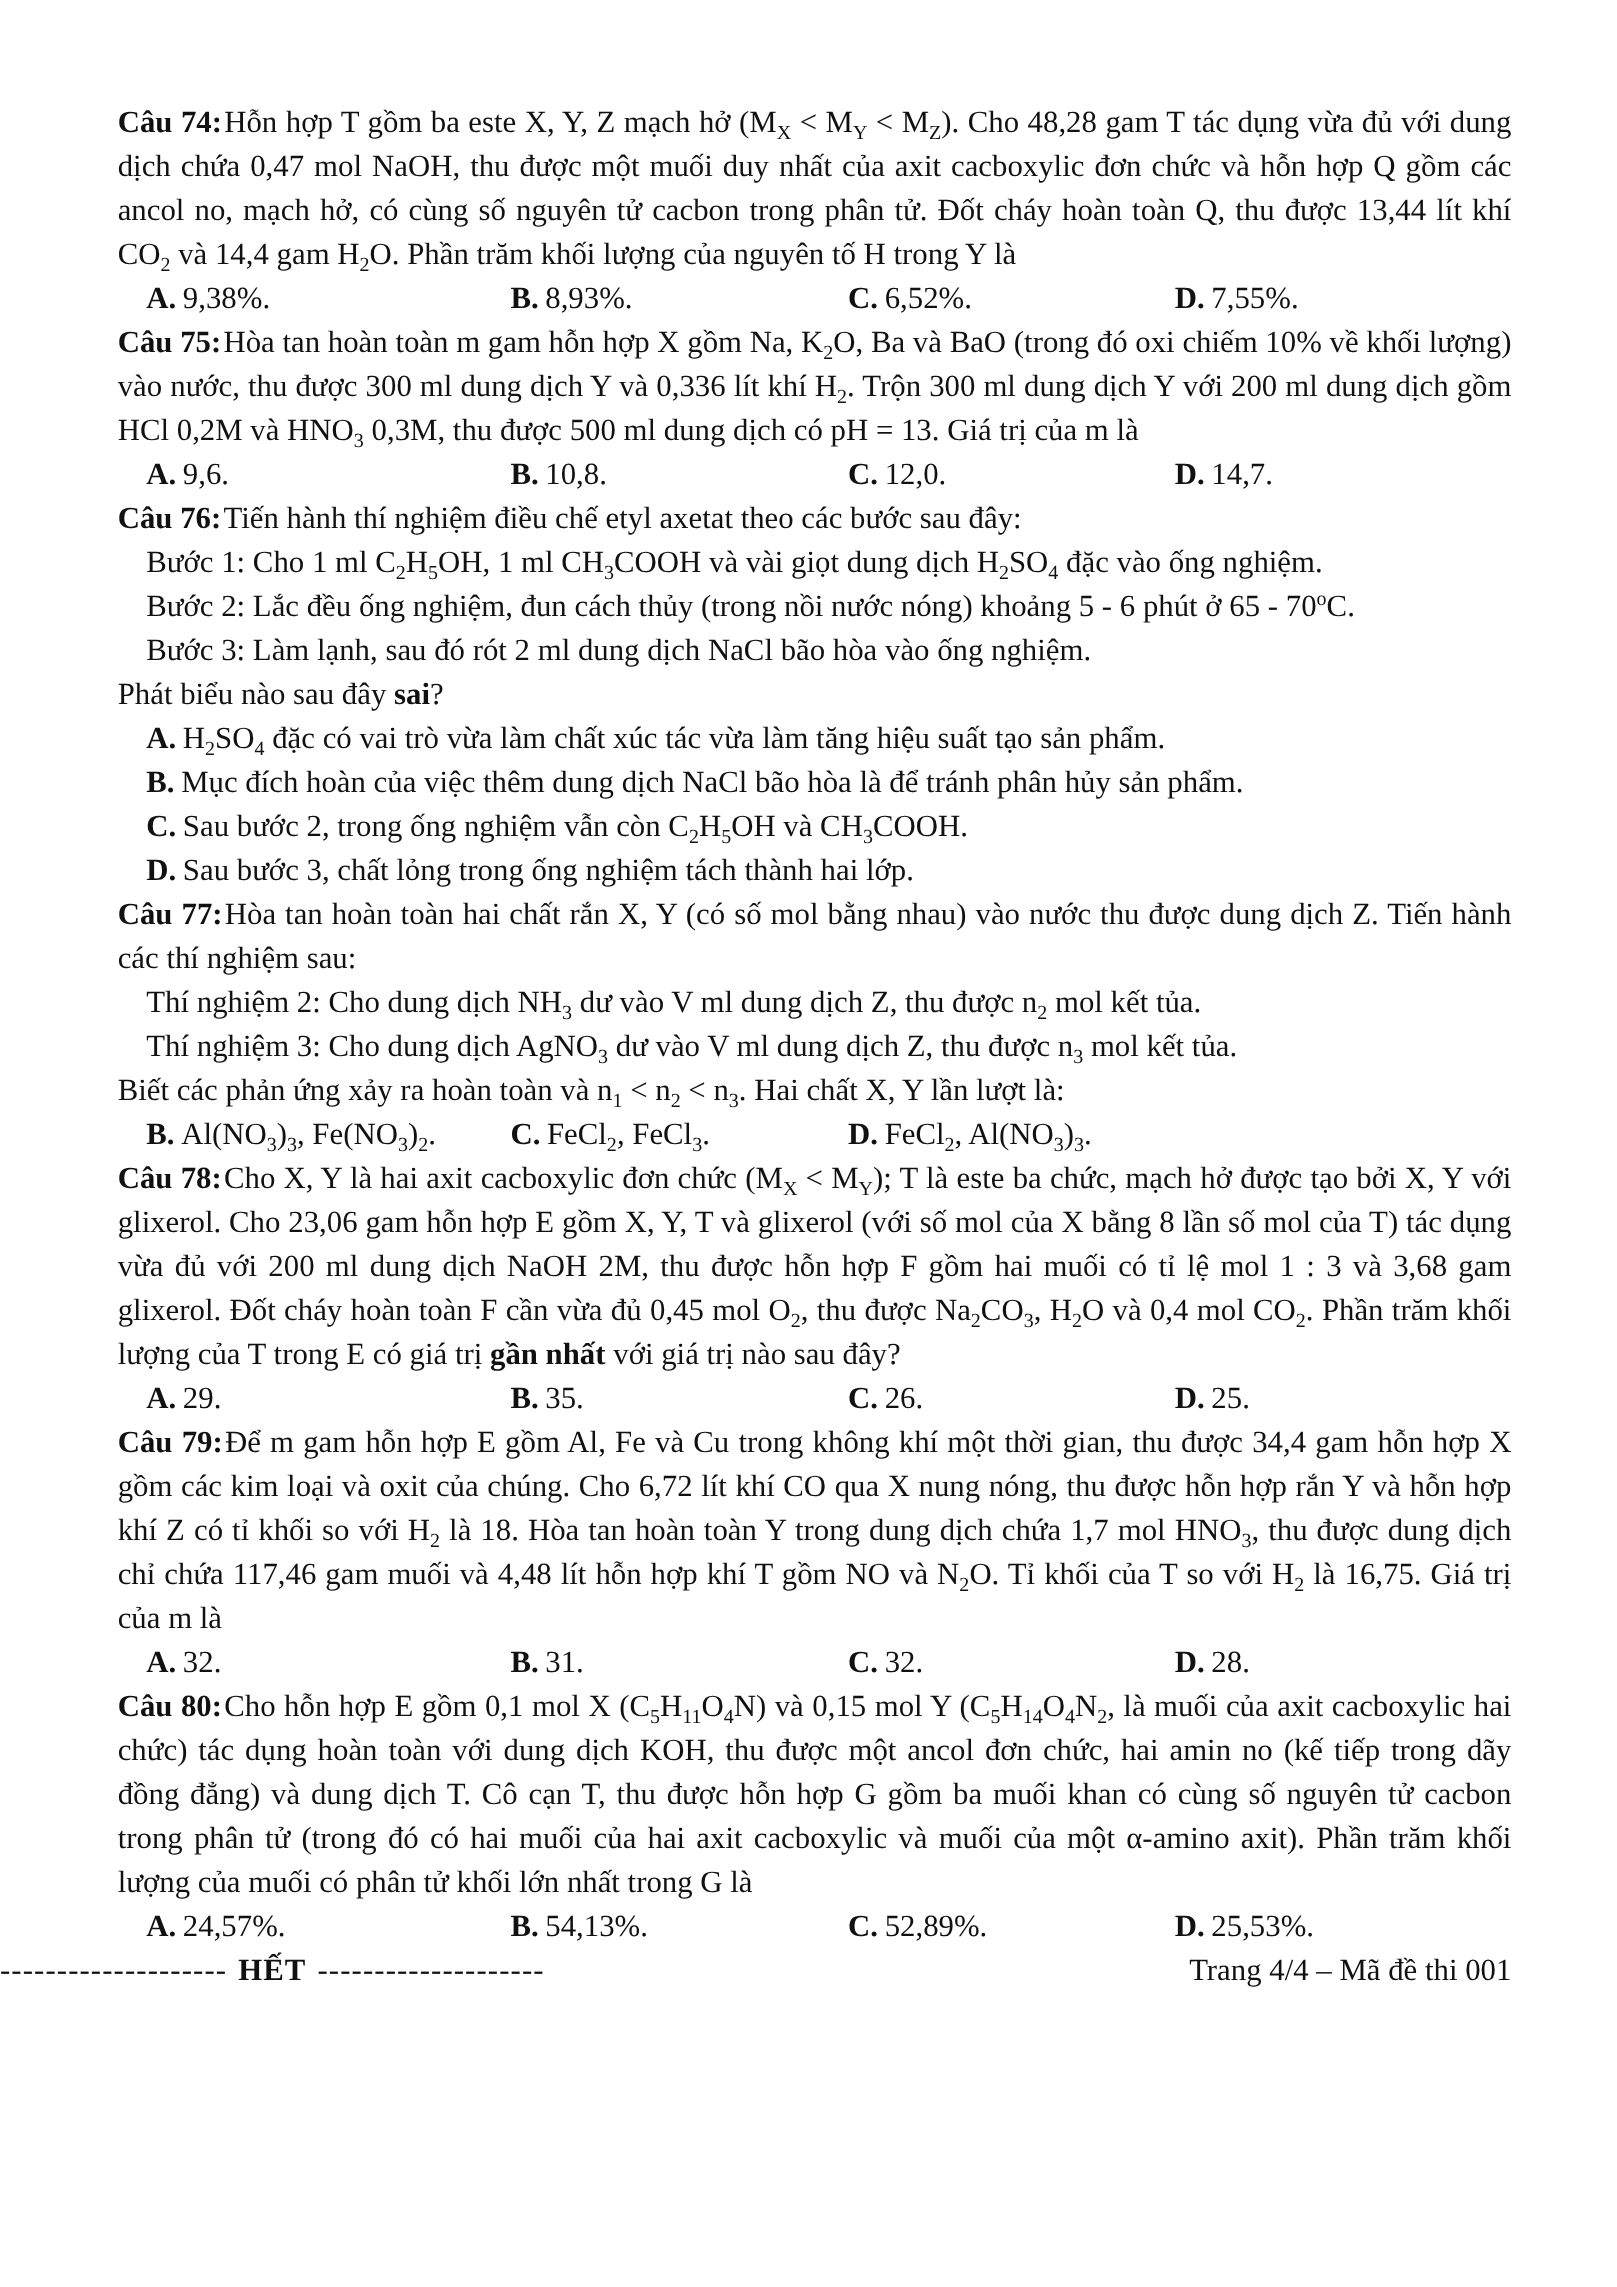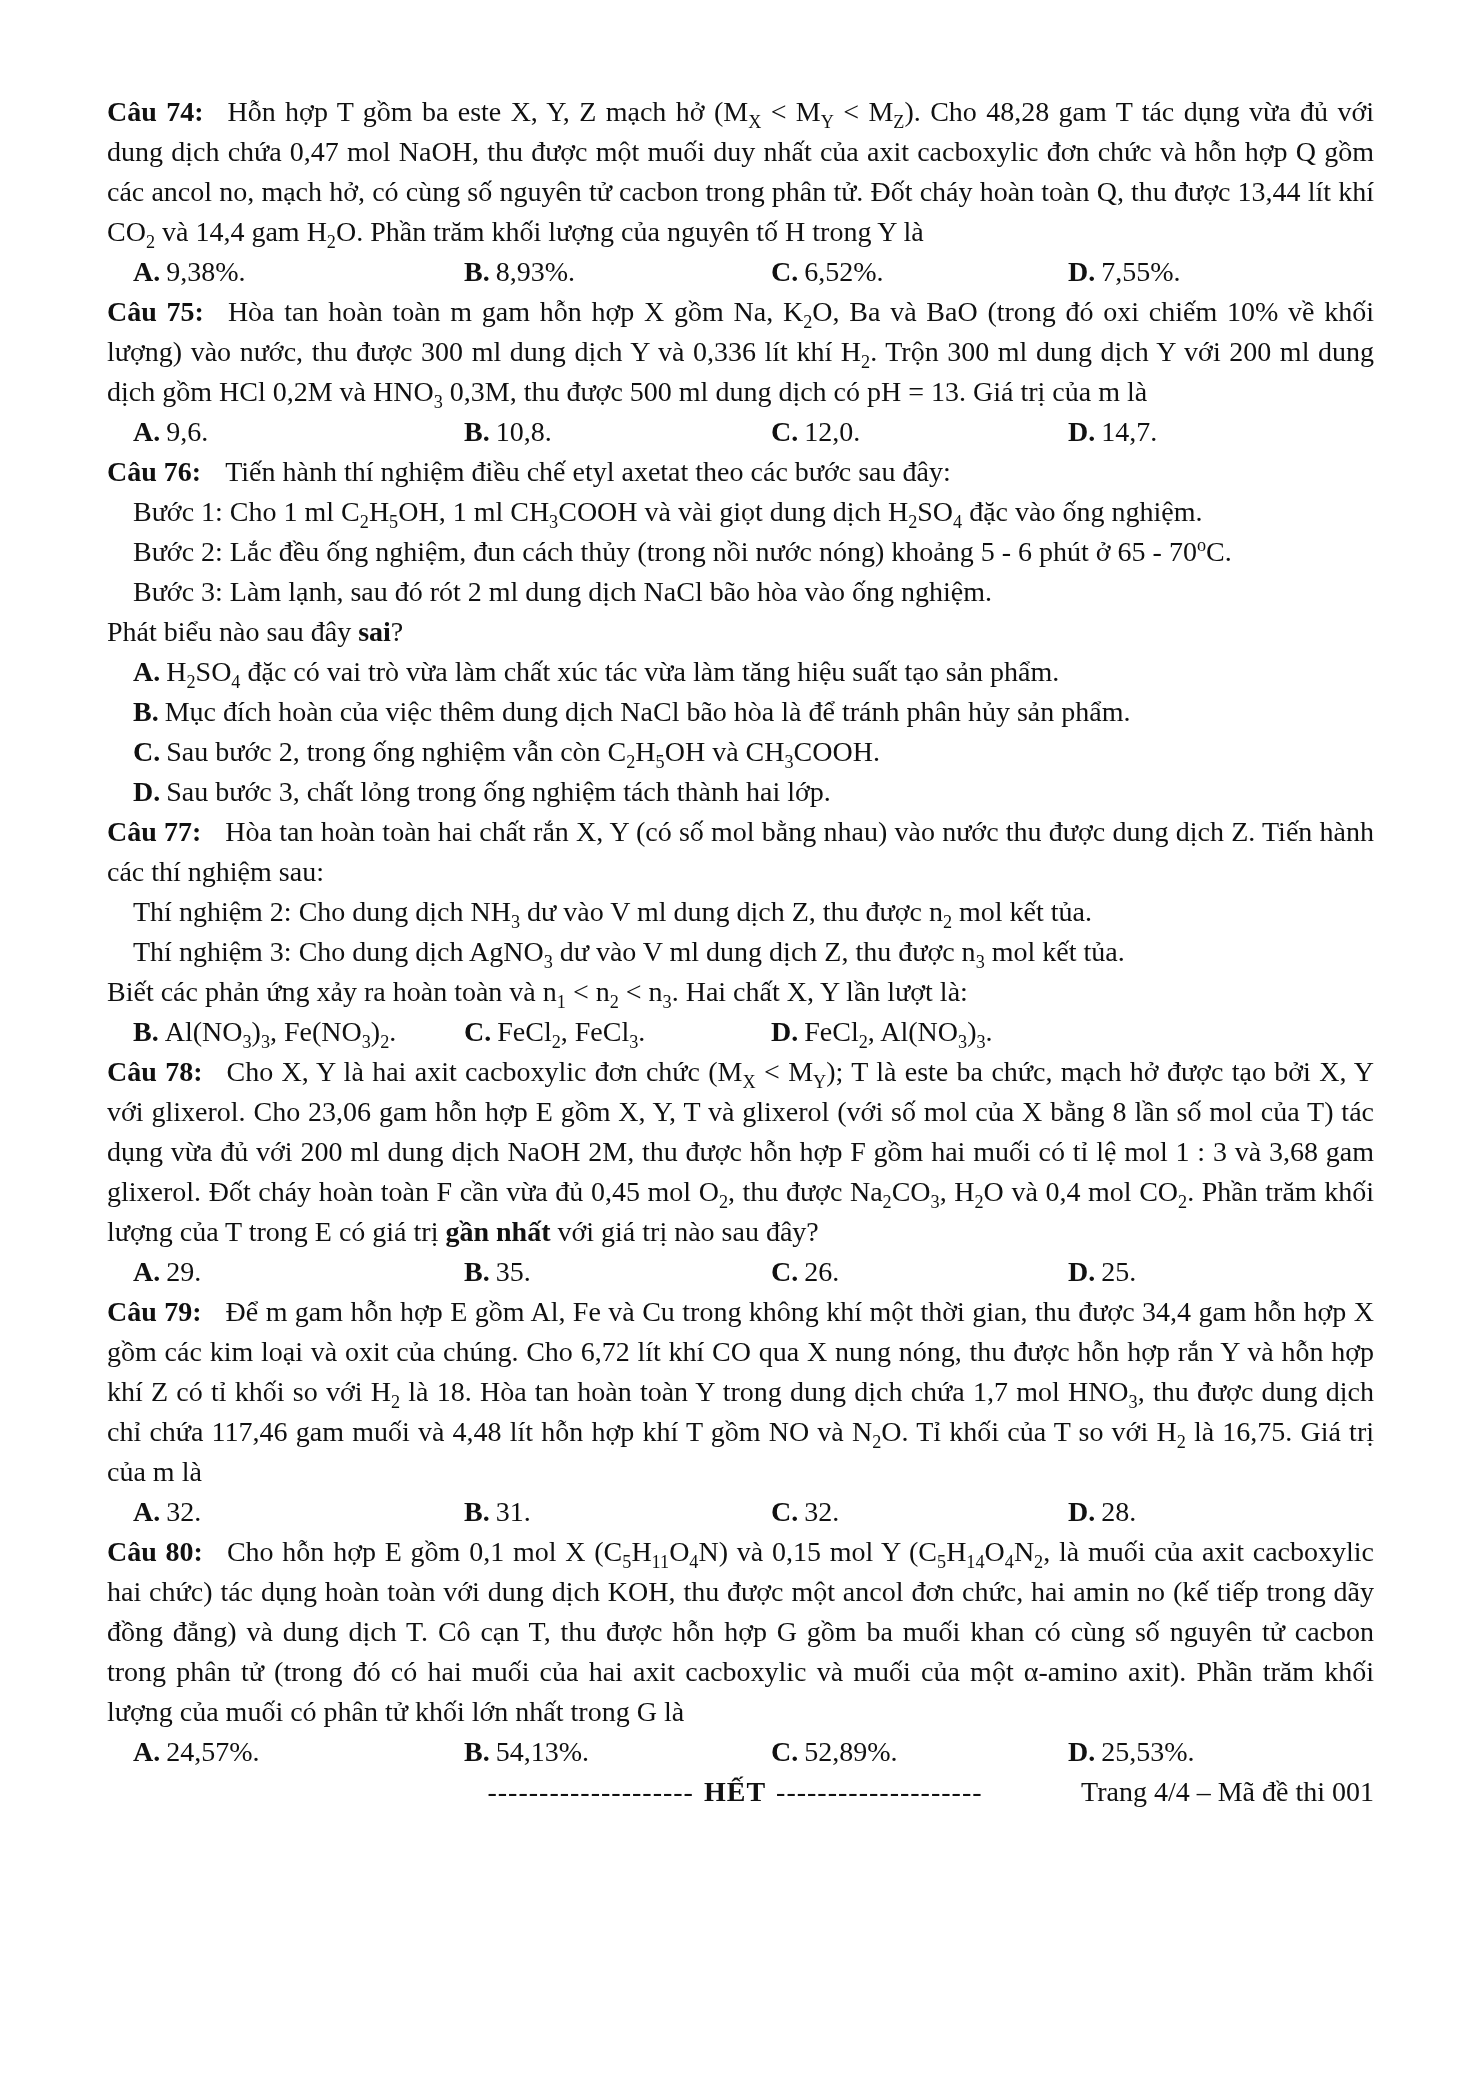--- a/index.html
+++ b/index.html
@@ -4,27 +4,27 @@
 <style>
   html,body{margin:0;padding:0}
   body{
     width:1470px;height:2079px;background:#ffffff;position:relative;
     font-family:"Liberation Serif","DejaVu Serif",serif;
     font-size:28px;line-height:40px;color:#111;
   }
   .page{position:absolute;inset:0;padding:92px 96px 0 107px;box-sizing:border-box;overflow:hidden}
   .para{margin:0;text-align:justify}
   .indent{padding-left:26px}
-  .qlabel{font-weight:bold;margin-right:24px}
+  .qlabel{font-weight:bold;margin-right:2px}
   .optkey{font-weight:bold;margin-right:6px}
   sub{font-size:0.65em;line-height:0}
   sup{font-size:0.65em;line-height:0}
   .options-row{display:grid;grid-template-columns:331px 307px 297px 1fr;padding-left:26px}
   .options-row .opt{white-space:nowrap}
-  .end-marker{position:absolute;top:1872;left:0;width:100%;text-align:center;letter-spacing:1px}
+  .end-marker{position:absolute;top:1872;left:0;width:100%;text-align:left;letter-spacing:1px}
   .end-marker b{margin:0 10px}
   .page-footer{position:absolute;top:1938;right:96px}
 </style>
 </head>
 <body>
 
 <div class="page">
 
   <div>
     <p class="para"><b class="qlabel">Câu 74:</b><span>Hỗn hợp T gồm ba este X, Y, Z mạch hở (M<sub>X</sub> &lt; M<sub>Y</sub> &lt; M<sub>Z</sub>). Cho 48,28 gam T tác dụng vừa đủ với dung dịch chứa 0,47 mol NaOH, thu được một muối duy nhất của axit cacboxylic đơn chức và hỗn hợp Q gồm các ancol no, mạch hở, có cùng số nguyên tử cacbon trong phân tử. Đốt cháy hoàn toàn Q, thu được 13,44 lít khí CO<sub>2</sub> và 14,4 gam H<sub>2</sub>O. Phần trăm khối lượng của nguyên tố H trong Y là</span></p>

